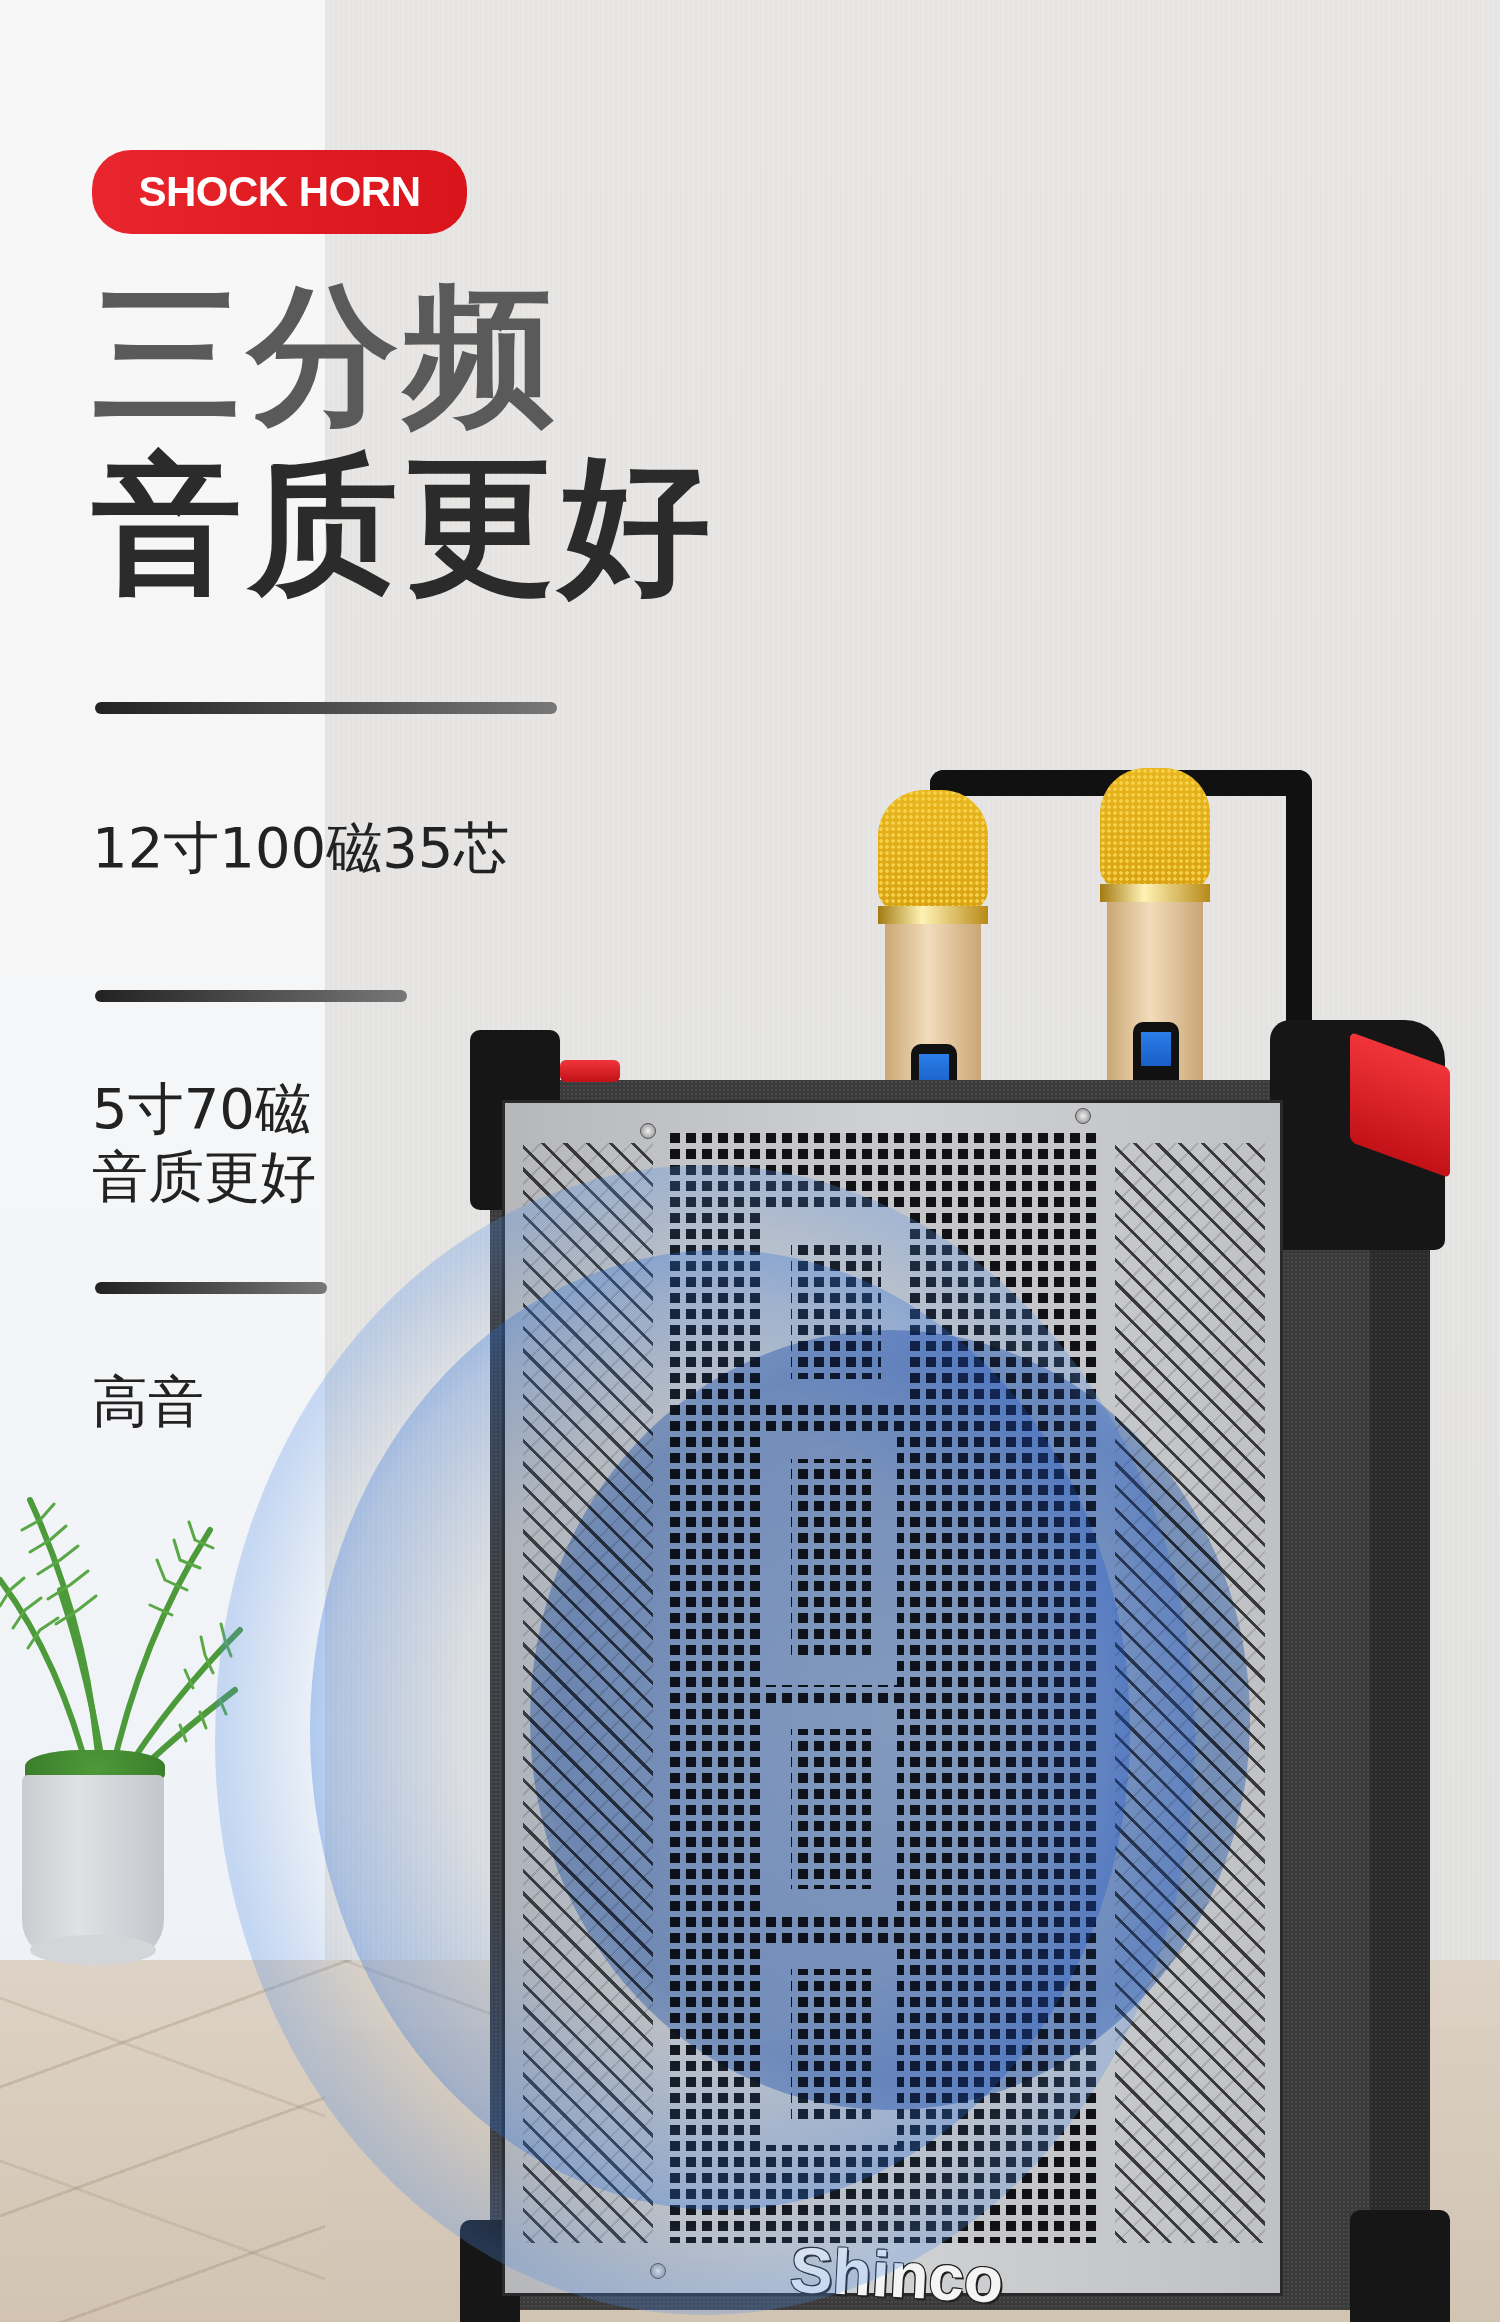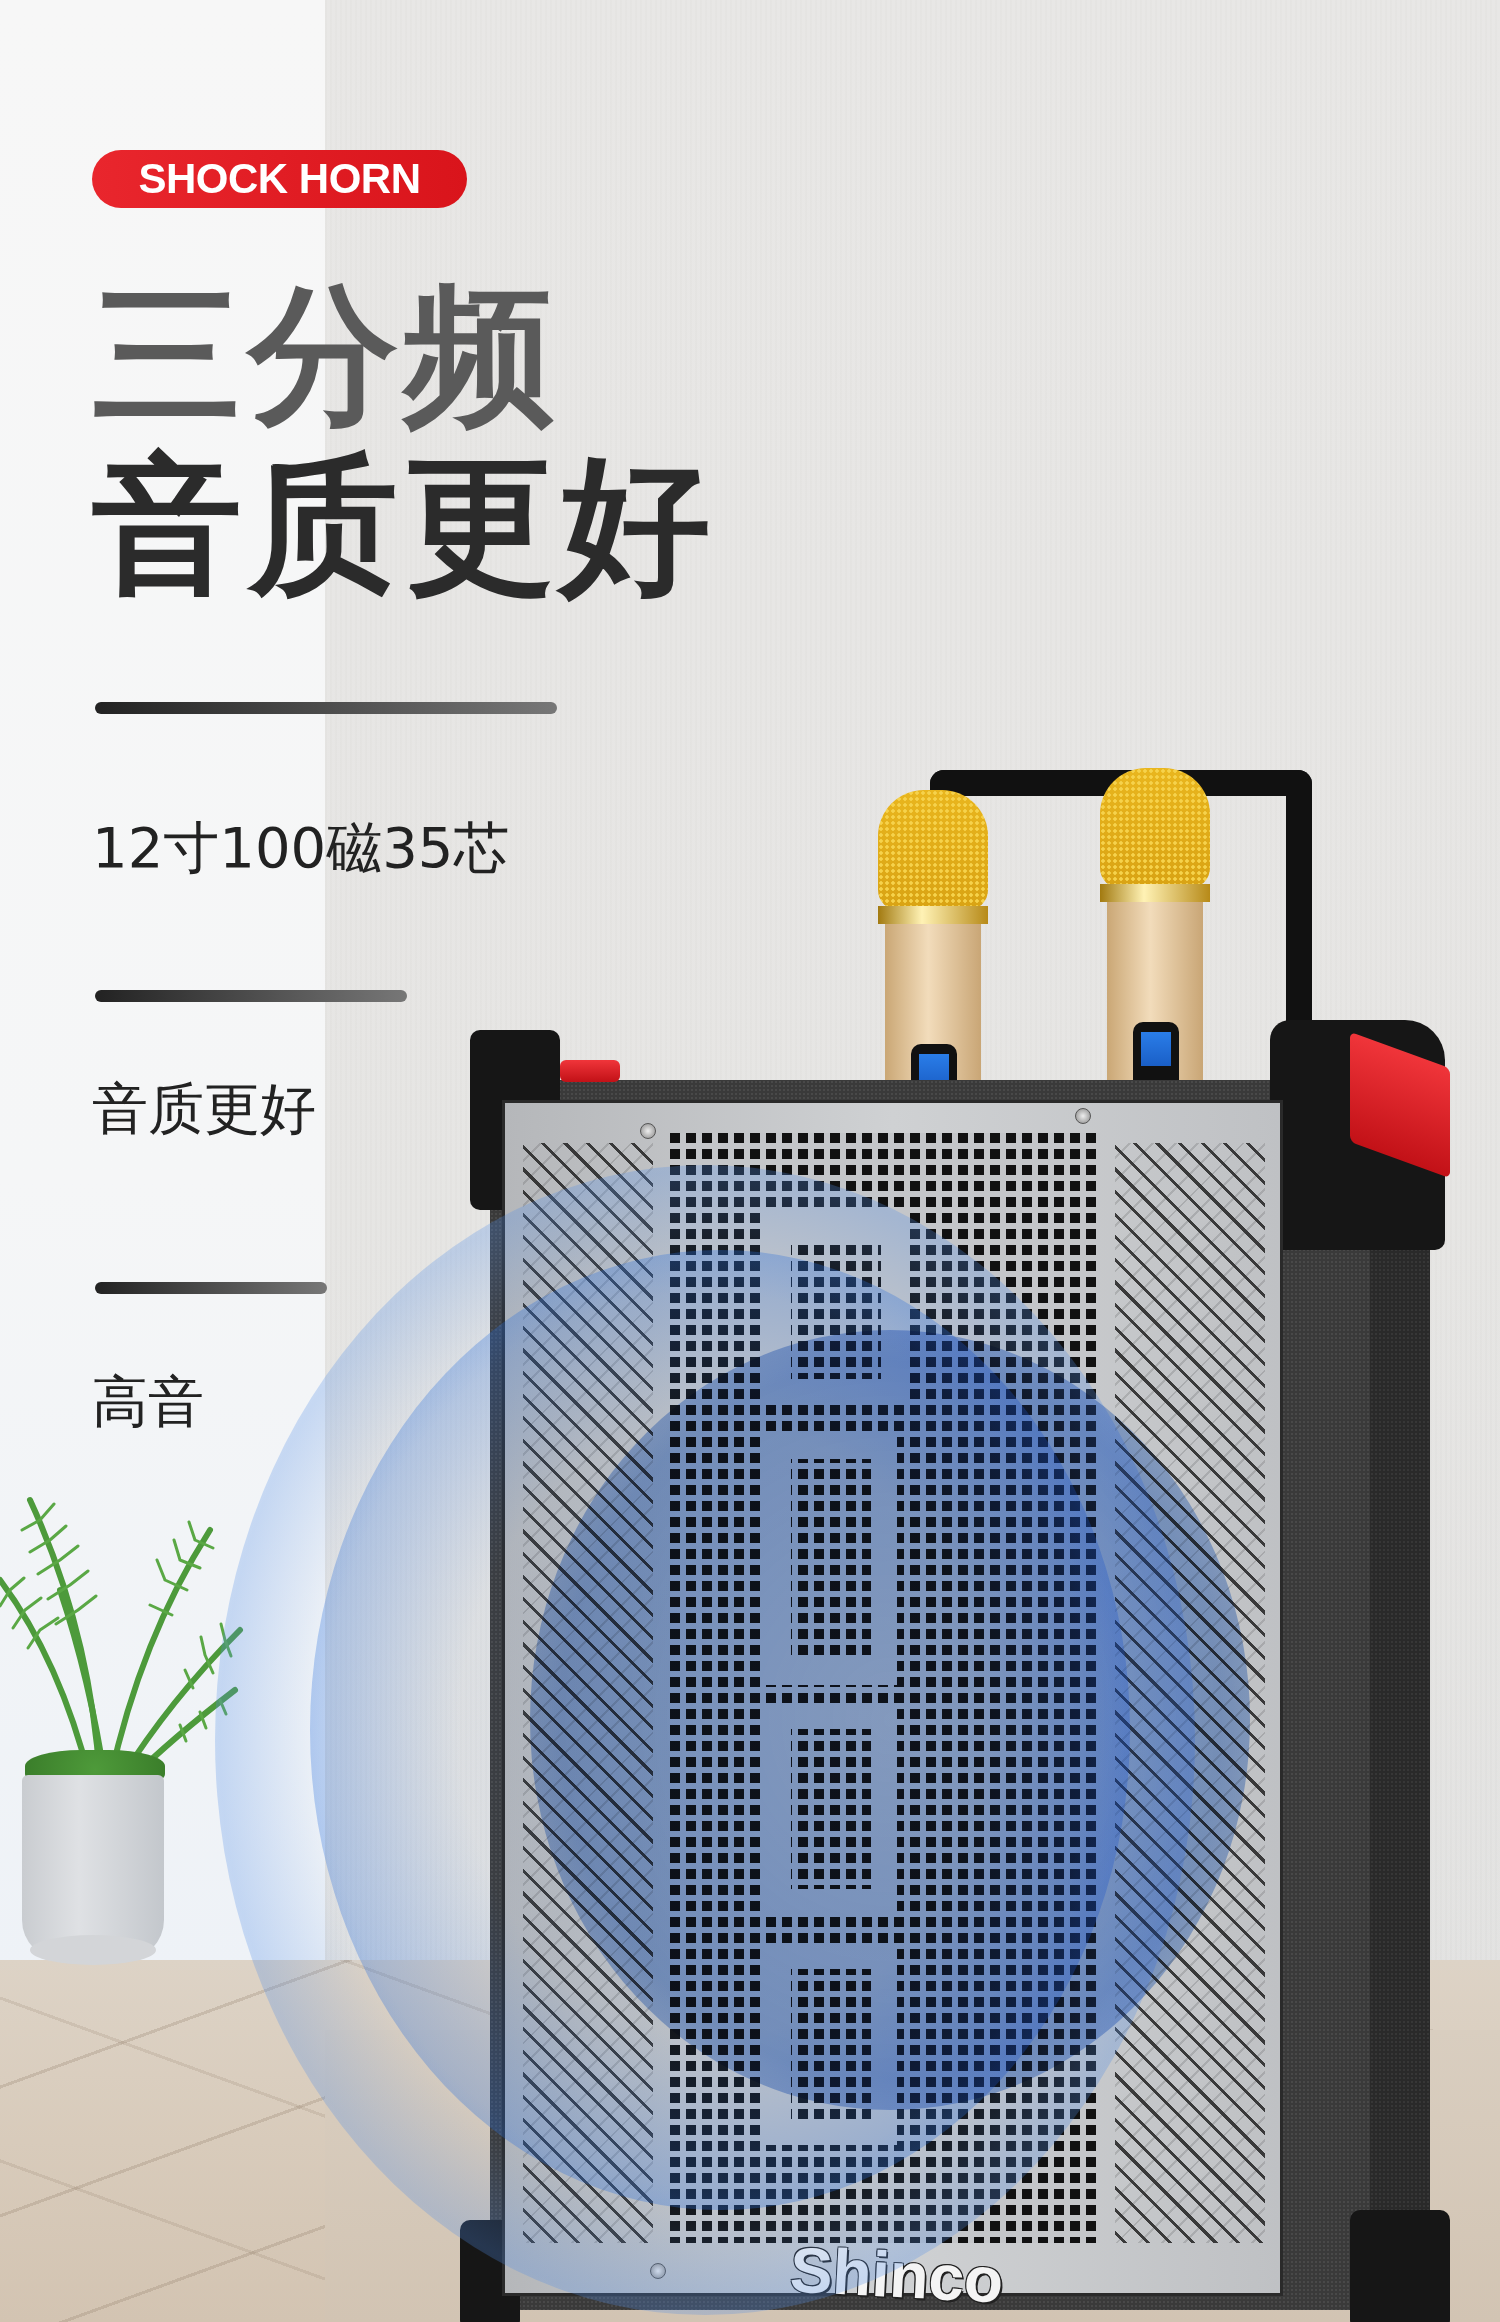--- a/index.html
+++ b/index.html
@@ -27,21 +27,21 @@
   .wave-inner { left: 530px; top: 1330px; width: 720px; height: 780px;
     background: radial-gradient(ellipse at center, rgba(30,100,210,0.35) 0%, rgba(30,100,210,0.45) 65%, rgba(50,120,230,0.25) 85%, rgba(255,255,255,0) 100%); mix-blend-mode: multiply; }
 
   
   .plant { position: absolute; left: 0; top: 1480px; width: 250px; height: 520px; }
   .pot { position: absolute; left: 22px; top: 1775px; width: 142px; height: 185px; border-radius: 6px 6px 40px 40px; background: linear-gradient(90deg, #c9ccd0, #dfe1e4 40%, #c3c7cc 100%); }
   .pot-base { position: absolute; left: 30px; top: 1935px; width: 126px; height: 30px; border-radius: 50%; background: #d3d5d8; }
   .moss { position: absolute; left: 25px; top: 1750px; width: 140px; height: 40px; border-radius: 40%; background: radial-gradient(circle, #4e9a3a, #3a7d2a); }
 
   
-  .pill { position: absolute; left: 92px; top: 150px; width: 375px; height: 58px; border-radius: 39px; background: linear-gradient(90deg, #e9262d, #d9141b); display: flex; align-items: center; justify-content: center; }
+  .pill { position: absolute; left: 92px; top: 150px; width: 375px; height: 84px; border-radius: 39px; background: linear-gradient(90deg, #e9262d, #d9141b); display: flex; align-items: center; justify-content: center; }
   .pill span { color: #fff; font-family: "Liberation Sans", sans-serif; font-weight: bold; font-size: 42px; letter-spacing: -0.5px; }
 
   .headline { position: absolute; left: 92px; font-family: "DejaVu Sans", sans-serif; font-weight: bold; font-size: 150px; line-height: 1; letter-spacing: 6px; }
   .h1 { top: 280px; color: #5a5a5a; }
   .h2 { top: 450px; color: #2b2b2b; text-align: center; }
 
   .rule { position: absolute; left: 95px; height: 12px; border-radius: 6px; background: linear-gradient(90deg, #222, #777); }
 
   .spec { position: absolute; left: 92px; font-family: "DejaVu Sans", sans-serif; font-size: 56px; line-height: 68px; color: #222; }
 
@@ -122,20 +122,21 @@
 <div class="headline h1">三分频</div>
 <div class="headline h2">音质更好</div>
 
 <div class="rule" style="top:702px;width:462px;"></div>
 <div class="spec" style="top:814px;">
   <div>12寸100磁35芯</div>
 </div>
 
 <div class="rule" style="top:990px;width:312px;"></div>
 <div class="spec" style="top:1075px;">
+  <div>5寸70磁</div>
   <div>音质更好</div>
 </div>
 
 <div class="rule" style="top:1282px;width:232px;"></div>
 <div class="spec" style="top:1368px;">
   <div>高音</div>
 </div>
 
 <div class="trolley"></div>
 

